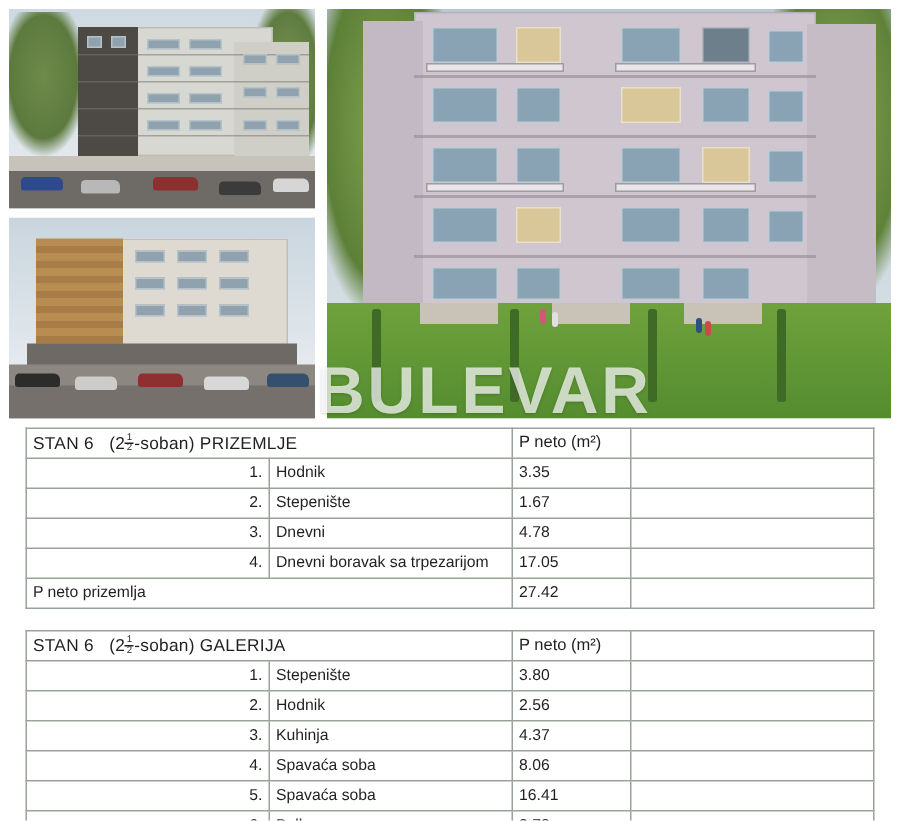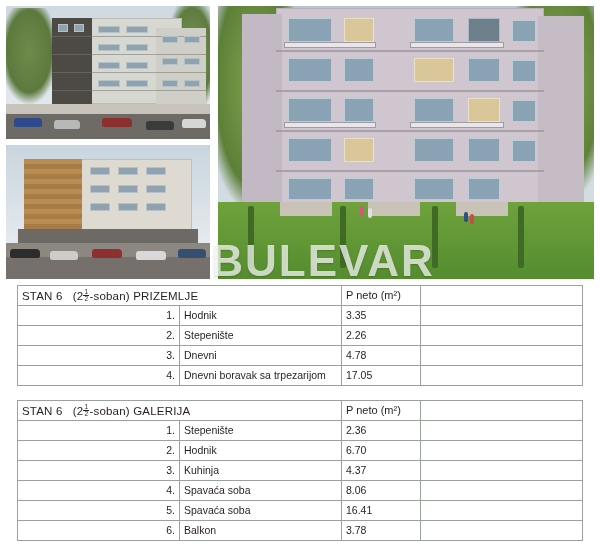--- a/index.html
+++ b/index.html
@@ -319,60 +319,65 @@
 
       <tr>
         <td class="col-num">1.</td>
         <td class="col-name">Hodnik</td>
         <td class="col-val">3.35</td>
         <td class="col-pad"></td>
       </tr>
       <tr>
         <td class="col-num">2.</td>
         <td class="col-name">Stepenište</td>
-        <td class="col-val">2.26</td>
+        <td class="col-val">1.67</td>
         <td class="col-pad"></td>
       </tr>
       <tr>
         <td class="col-num">3.</td>
         <td class="col-name">Dnevni</td>
         <td class="col-val">4.78</td>
         <td class="col-pad"></td>
       </tr>
       <tr>
         <td class="col-num">4.</td>
         <td class="col-name">Dnevni boravak sa trpezarijom</td>
         <td class="col-val">17.05</td>
         <td class="col-pad"></td>
       </tr>
 
+      <tr class="sum">
+        <td colspan="2">P neto prizemlja</td>
+        <td class="col-val">27.42</td>
+        <td class="col-pad"></td>
+      </tr>
     </tbody>
   </table>
 
   <table class="spec" style="margin-top:14px;">
     <tbody>
       <tr class="hdr">
         <td colspan="2" class="title">
           <span>STAN 6</span>
           &nbsp;&nbsp;<span>(2</span><span class="frac"><sup>1</sup><sub>2</sub></span><span>-soban) GALERIJA</span>
         </td>
         <td class="col-val">P neto (m²)</td>
         <td class="col-pad"></td>
       </tr>
 
       <tr>
         <td class="col-num">1.</td>
         <td class="col-name">Stepenište</td>
-        <td class="col-val">2.36</td>
+        <td class="col-val">3.80</td>
         <td class="col-pad"></td>
       </tr>
       <tr>
         <td class="col-num">2.</td>
         <td class="col-name">Hodnik</td>
-        <td class="col-val">6.70</td>
+        <td class="col-val">2.56</td>
         <td class="col-pad"></td>
       </tr>
       <tr>
         <td class="col-num">3.</td>
         <td class="col-name">Kuhinja</td>
         <td class="col-val">4.37</td>
         <td class="col-pad"></td>
       </tr>
       <tr>
         <td class="col-num">4.</td>

